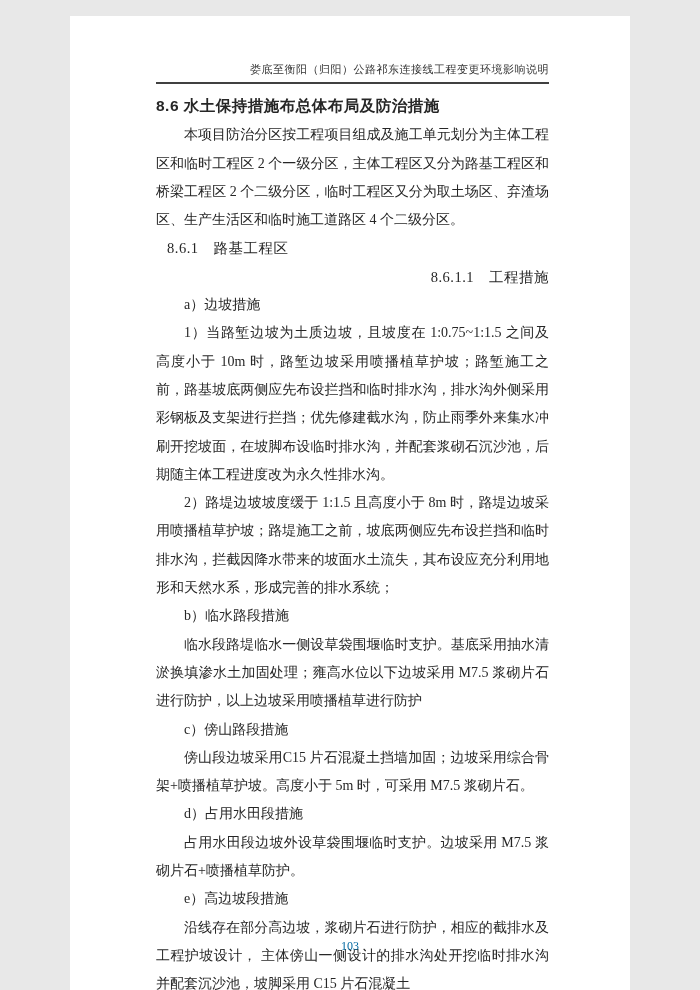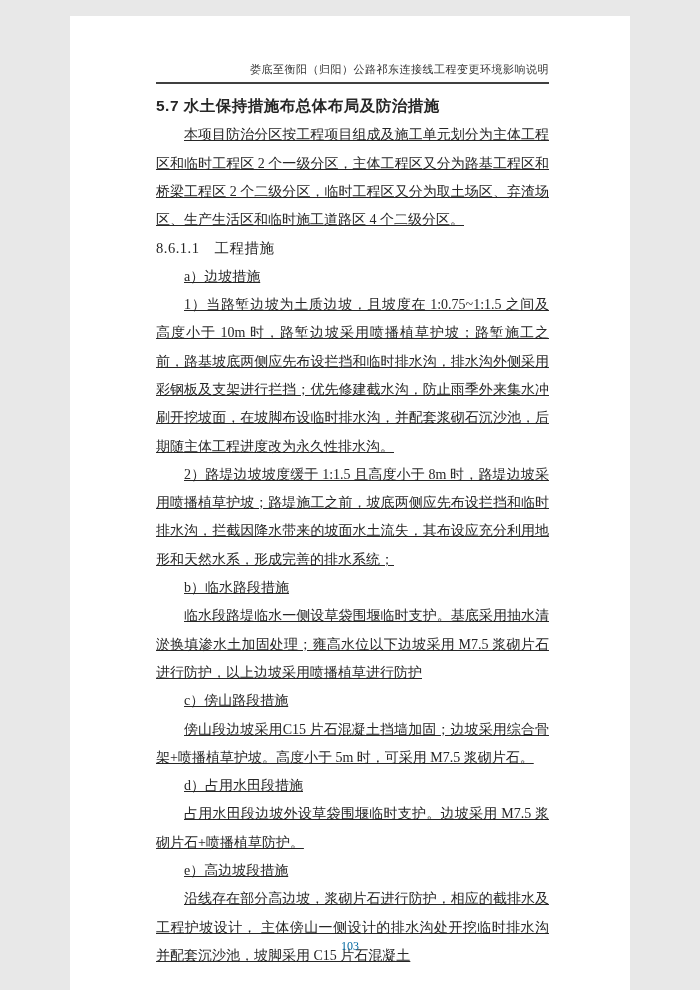--- a/index.html
+++ b/index.html
@@ -41,42 +41,43 @@
   }
   .blk.h3 {
     font-size: 14.5px;
     padding-left: 11px;
     letter-spacing: 0.5px;
     text-align: left;
   }
   .blk.h4 {
     font-size: 14.5px;
     letter-spacing: 0.5px;
-    text-align: left;
+    text-align: right;
   }
-  .blk.para { text-indent: 2em; text-decoration: underline; }
+  .blk.para { text-indent: 2em; }
   .page-number {
     position: absolute;
     left: 0;
     bottom: 52px;
     width: 100%;
     text-align: center;
     font-size: 12px;
     color: #0369a1;
   }
 </style>
 </head>
 <body>
 
 <div class="sheet">
   <div class="running-header">娄底至衡阳（归阳）公路祁东连接线工程变更环境影响说明</div>
 
   <div class="doc-body">
-      <div class="blk h2">5.7 水土保持措施布总体布局及防治措施</div>
+      <div class="blk h2">8.6 水土保持措施布总体布局及防治措施</div>
       <div class="blk para">本项目防治分区按工程项目组成及施工单元划分为主体工程区和临时工程区 2 个一级分区，主体工程区又分为路基工程区和桥梁工程区 2 个二级分区，临时工程区又分为取土场区、弃渣场区、生产生活区和临时施工道路区 4 个二级分区。</div>
+      <div class="blk h3">8.6.1　路基工程区</div>
       <div class="blk h4">8.6.1.1　工程措施</div>
       <div class="blk para">a）边坡措施</div>
       <div class="blk para">1）当路堑边坡为土质边坡，且坡度在 1:0.75~1:1.5 之间及高度小于 10m 时，路堑边坡采用喷播植草护坡；路堑施工之前，路基坡底两侧应先布设拦挡和临时排水沟，排水沟外侧采用彩钢板及支架进行拦挡；优先修建截水沟，防止雨季外来集水冲刷开挖坡面，在坡脚布设临时排水沟，并配套浆砌石沉沙池，后期随主体工程进度改为永久性排水沟。</div>
       <div class="blk para">2）路堤边坡坡度缓于 1:1.5 且高度小于 8m 时，路堤边坡采用喷播植草护坡；路堤施工之前，坡底两侧应先布设拦挡和临时排水沟，拦截因降水带来的坡面水土流失，其布设应充分利用地形和天然水系，形成完善的排水系统；</div>
       <div class="blk para">b）临水路段措施</div>
       <div class="blk para">临水段路堤临水一侧设草袋围堰临时支护。基底采用抽水清淤换填渗水土加固处理；雍高水位以下边坡采用 M7.5 浆砌片石进行防护，以上边坡采用喷播植草进行防护</div>
       <div class="blk para">c）傍山路段措施</div>
       <div class="blk para">傍山段边坡采用C15 片石混凝土挡墙加固；边坡采用综合骨架+喷播植草护坡。高度小于 5m 时，可采用 M7.5 浆砌片石。</div>
       <div class="blk para">d）占用水田段措施</div>
       <div class="blk para">占用水田段边坡外设草袋围堰临时支护。边坡采用 M7.5 浆砌片石+喷播植草防护。</div>

